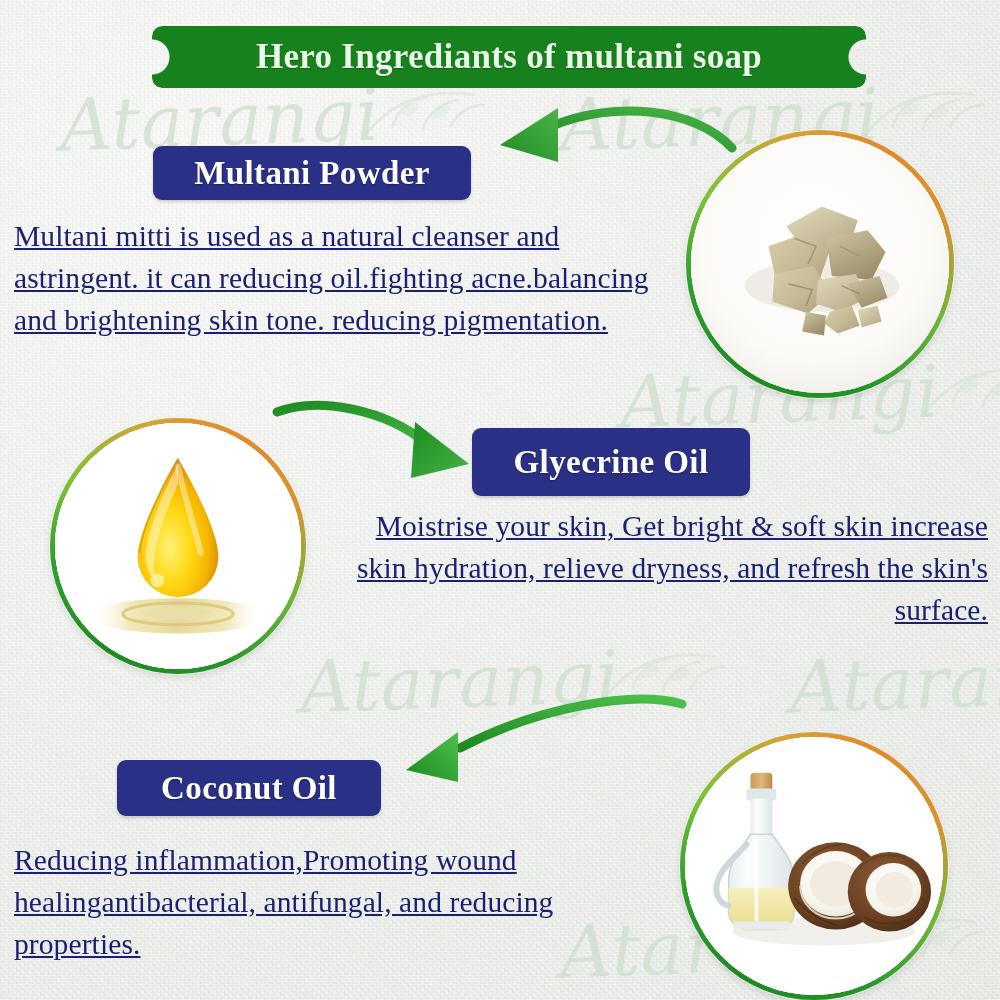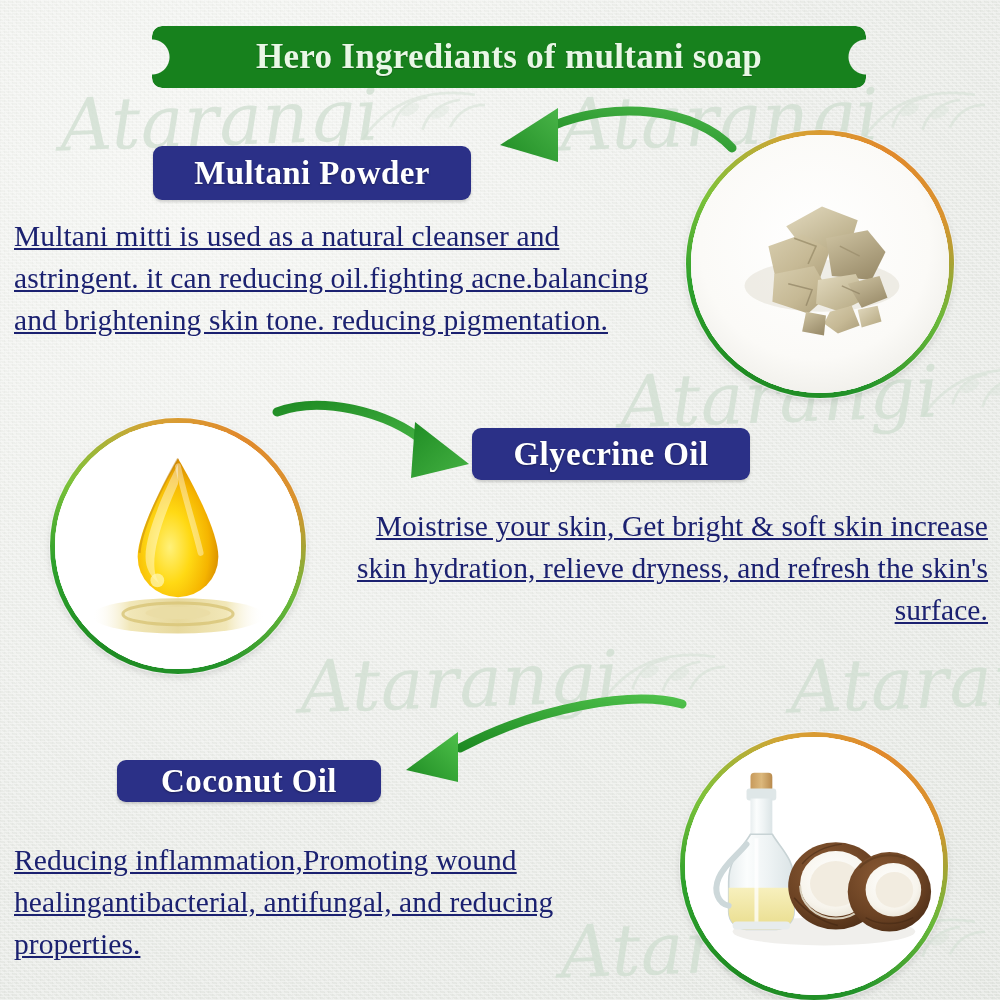--- a/index.html
+++ b/index.html
@@ -274,21 +274,21 @@
     <defs>
       <linearGradient id="arrGrad1" x1="1" y1="0" x2="0" y2="1">
         <stop offset="0%" stop-color="#49b448"></stop>
         <stop offset="100%" stop-color="#1f8c24"></stop>
       </linearGradient>
     </defs>
     <path d="M246 56 C210 16 128 8 66 34" stroke="url(#arrGrad1)" stroke-width="9" fill="none" stroke-linecap="round"></path>
     <path d="M72 16 L72 70 L14 53 Z" fill="url(#arrGrad1)"></path>
   </svg>
 
-  <div class="chip" style="left:472px; top:428px; width:278px; height:52px;">
+  <div class="chip" style="left:472px; top:428px; width:278px; height:68px;">
     <span class="chip-text">Glyecrine Oil</span>
   </div>
 
   <div class="para" style="left:333px; top:506px; width:655px;text-align:right;">Moistrise your skin, Get bright &amp; soft skin increase skin hydration, relieve dryness, and refresh the skin's surface.</div>
 
   <div class="photo-circle" style="left:50px; top:418px; width:256px; height:256px;">
     <div class="photo-inner">
       <svg viewBox="0 0 250 250" width="100%" height="100%">
         <defs>
           <radialGradient id="dropG" cx="40%" cy="64%" r="62%">
@@ -328,21 +328,21 @@
     <defs>
       <linearGradient id="arrGrad2" x1="0" y1="0" x2="1" y2="1">
         <stop offset="0%" stop-color="#1f8c24"></stop>
         <stop offset="100%" stop-color="#45b243"></stop>
       </linearGradient>
     </defs>
     <path d="M2 20 C44 4 112 18 152 52" stroke="url(#arrGrad2)" stroke-width="9" fill="none" stroke-linecap="round"></path>
     <path d="M140 30 L194 72 L136 86 Z" fill="url(#arrGrad2)"></path>
   </svg>
 
-  <div class="chip" style="left:117px; top:760px; width:264px; height:42px;">
+  <div class="chip" style="left:117px; top:760px; width:264px; height:56px;">
     <span class="chip-text">Coconut Oil</span>
   </div>
 
   <div class="para" style="left:14px; top:840px; width:660px;">Reducing inflammation,Promoting wound healingantibacterial, antifungal, and reducing properties.</div>
 
   <div class="photo-circle" style="left:680px; top:732px; width:268px; height:268px;">
     <div class="photo-inner">
       <svg viewBox="0 0 260 260" width="100%" height="100%">
         <defs>
           <linearGradient id="glassG" x1="0" y1="0" x2="1" y2="0">

